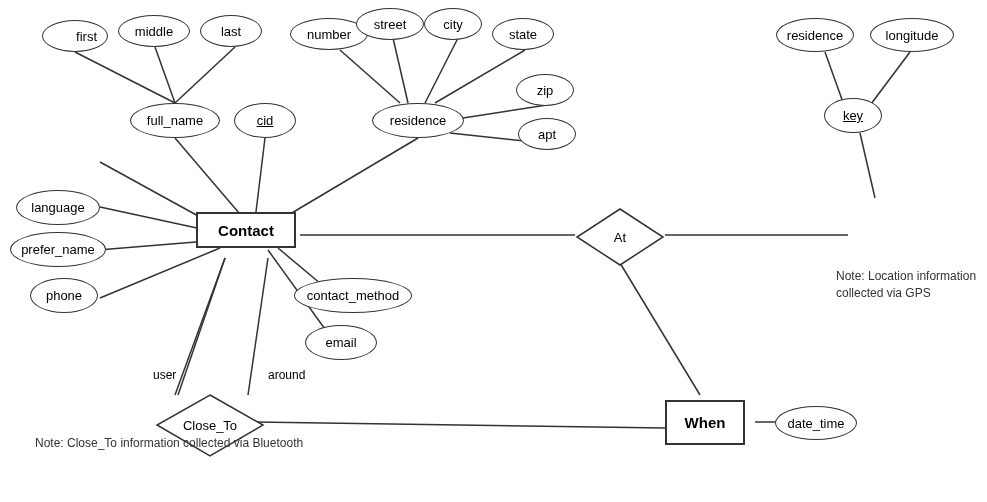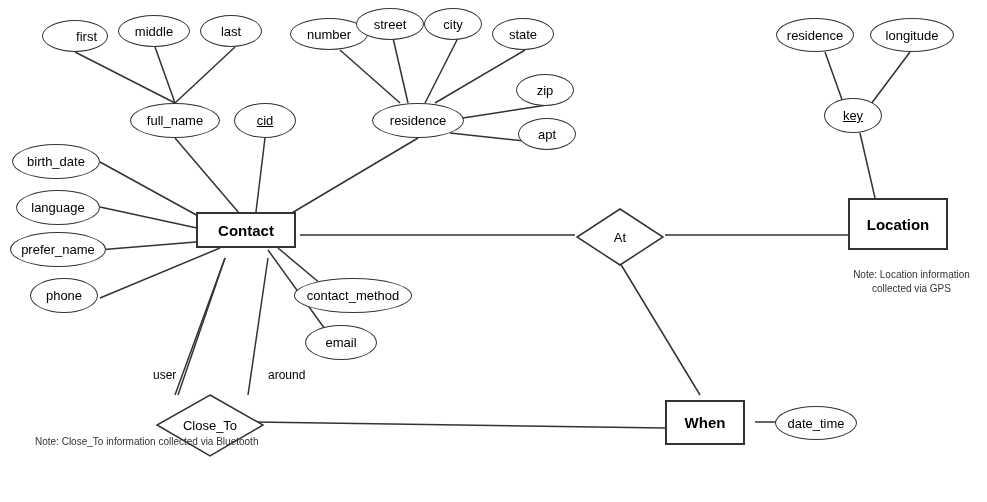--- a/index.html
+++ b/index.html
@@ -59,25 +59,24 @@
     .diamond-inner svg {
       position: absolute;
       top: 0; left: 0;
     }
     .diamond-inner span {
       position: relative;
       z-index: 1;
       font-size: 13px;
     }
     .note {
-      font-size: 10px;
+      font-size: 12px;
       color: #333;
       position: absolute;
       line-height: 1.4;
-      text-align: center;
     }
   </style>
 </head>
 <body>
 
 <div id="canvas">
   <svg id="lines">
 
     <line x1="75" y1="52" x2="175" y2="103" stroke="#333" stroke-width="1.5"></line>
     <line x1="155" y1="47" x2="175" y2="103" stroke="#333" stroke-width="1.5"></line>
@@ -133,23 +132,20 @@
     <line x1="255" y1="422" x2="665" y2="428" stroke="#333" stroke-width="1.5"></line>
 
     <line x1="225" y1="258" x2="175" y2="395" stroke="#333" stroke-width="1.5"></line>
 
   </svg>
 
   <div class="node rectangle" style="left:196px; top:212px; width:100px; height:36px;">
     <span>Contact</span>
   </div>
 
-  <div class="node rectangle" style="left:848px; top:198px; width:100px; height:52px;">
-    <span>Location</span>
-  </div>
 
   <div class="node rectangle" style="left:665px; top:400px; width:80px; height:45px;">
     <span>When</span>
   </div>
 
   <div class="node" style="left:575px; top:207px; width:90px; height:60px;">
     <div class="diamond-inner">
       <svg width="90" height="60">
           <polygon points="45,2 88,30 45,58 2,30" fill="white" stroke="#333" stroke-width="1.5"></polygon>
         </svg>
@@ -179,23 +175,20 @@
   </div>
 
   <div class="node ellipse" style="left:130px; top:103px; width:90px; height:35px;">
     <span>full_name</span>
   </div>
 
   <div class="node ellipse underline" style="left:234px; top:103px; width:62px; height:35px;">
     <span>cid</span>
   </div>
 
-  <div class="node ellipse" style="left:12px; top:144px; width:88px; height:35px;">
-    <span>birth_date</span>
-  </div>
 
   <div class="node ellipse" style="left:16px; top:190px; width:84px; height:35px;">
     <span>language</span>
   </div>
 
   <div class="node ellipse" style="left:10px; top:232px; width:96px; height:35px;">
     <span>prefer_name</span>
   </div>
 
   <div class="node ellipse" style="left:30px; top:278px; width:68px; height:35px;">

